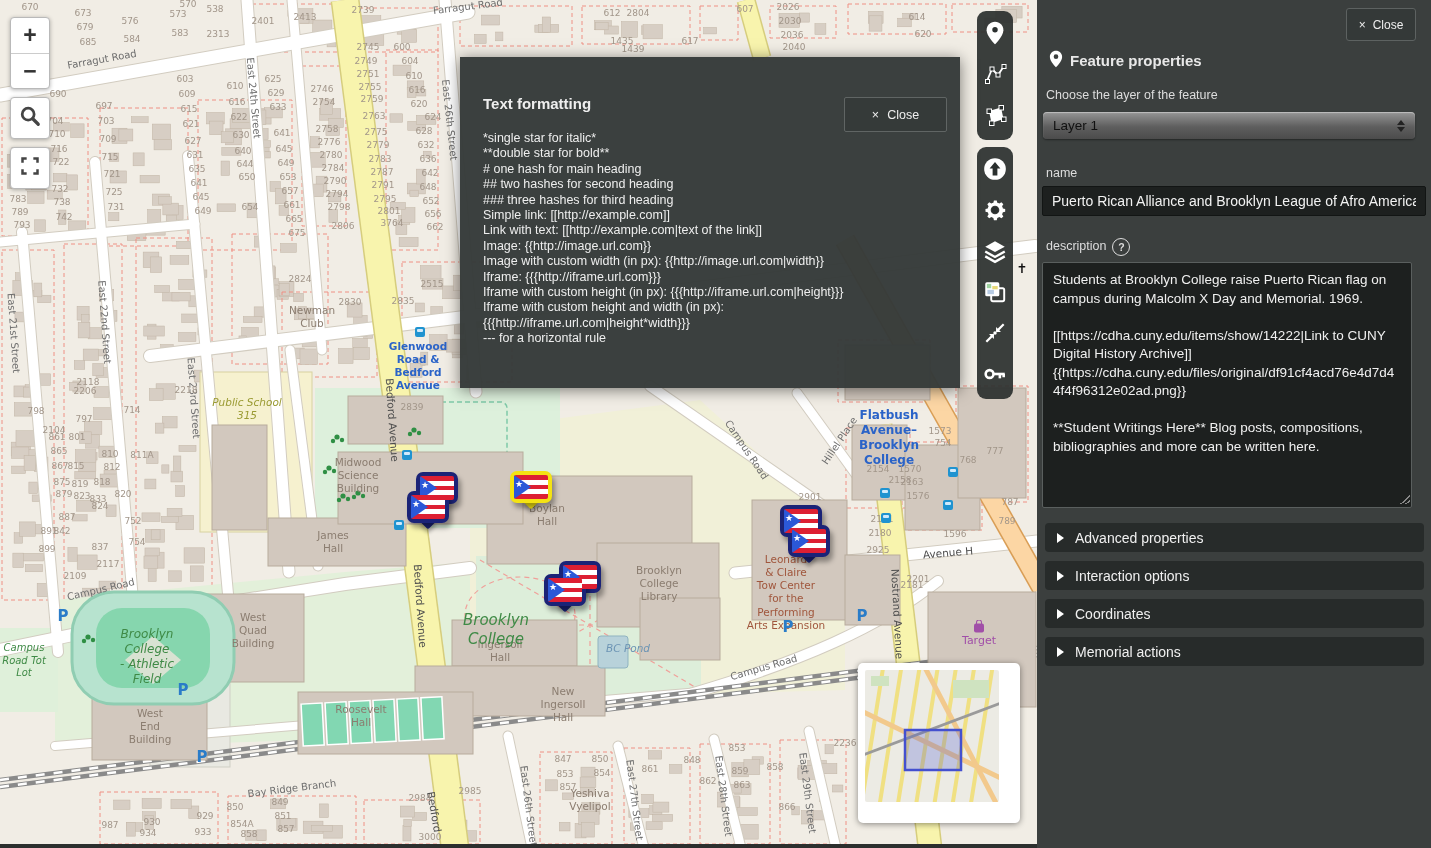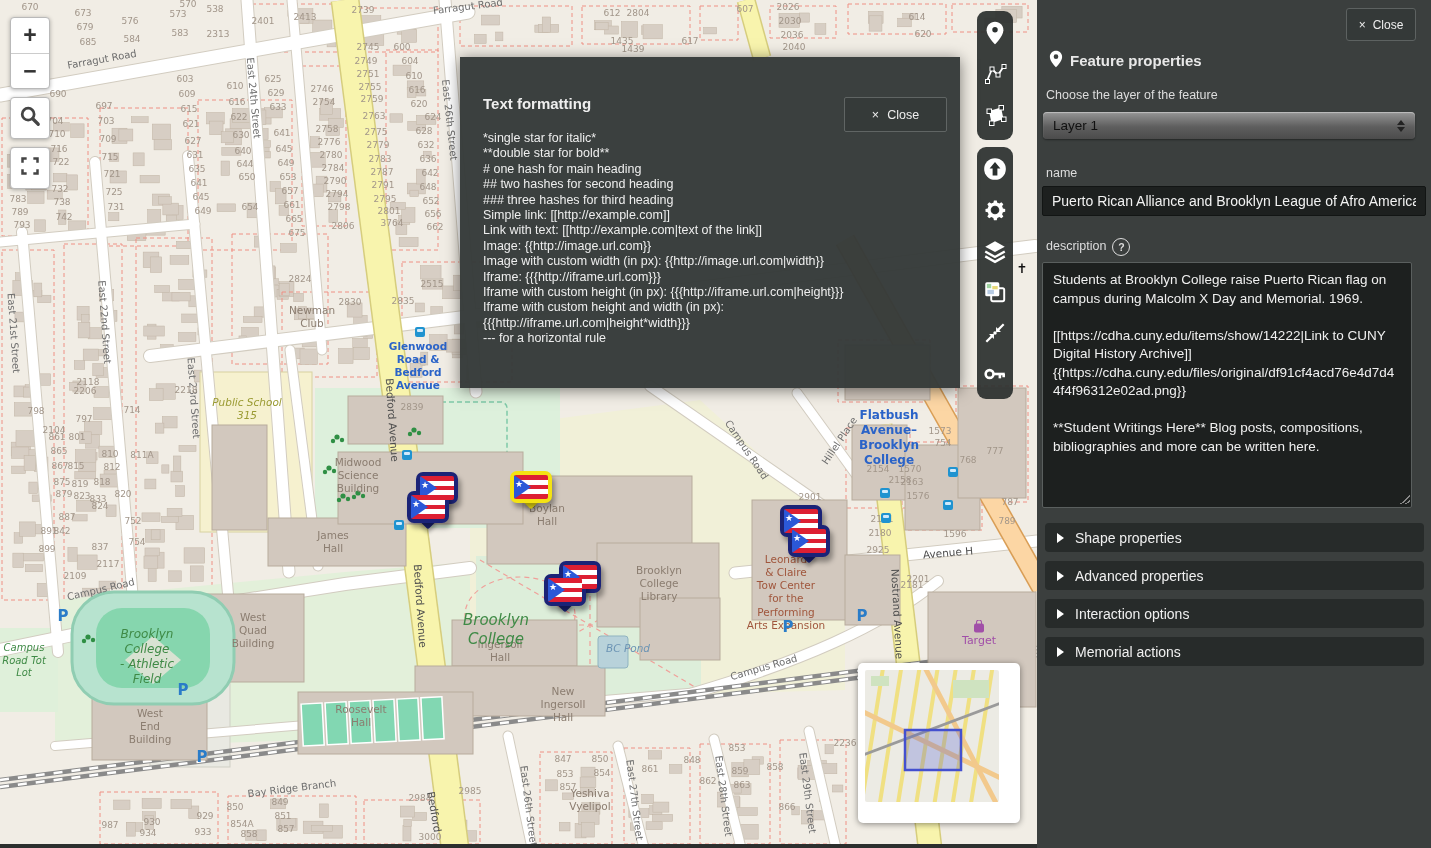--- a/index.html
+++ b/index.html
@@ -1131,29 +1131,29 @@
     <textarea id="desc-area" style="">Students at Brooklyn College raise Puerto Rican flag on campus during Malcolm X Day and Memorial. 1969.
 
 [[https://cdha.cuny.edu/items/show/14222|Link to CUNY Digital History Archive]]
 {{https://cdha.cuny.edu/files/original/df91cf4acd76e4d7d44f4f96312e02ad.png}}
 
 **Student Writings Here** Blog posts, compositions, bibliographies and more can be written here.</textarea>
     <div class="resize-grip"></div>
     <div id="accordion">
         <div class="acc-row">
           <span class="tri"></span>
-          <span>Shape properties</span>
-        </div>
-        <div class="acc-row">
-          <span class="tri"></span>
           <span>Advanced properties</span>
         </div>
         <div class="acc-row">
           <span class="tri"></span>
           <span>Interaction options</span>
+        </div>
+        <div class="acc-row">
+          <span class="tri"></span>
+          <span>Coordinates</span>
         </div>
         <div class="acc-row">
           <span class="tri"></span>
           <span>Memorial actions</span>
         </div>
       </div>
   </div>
 </div>
 
 </body></html>

